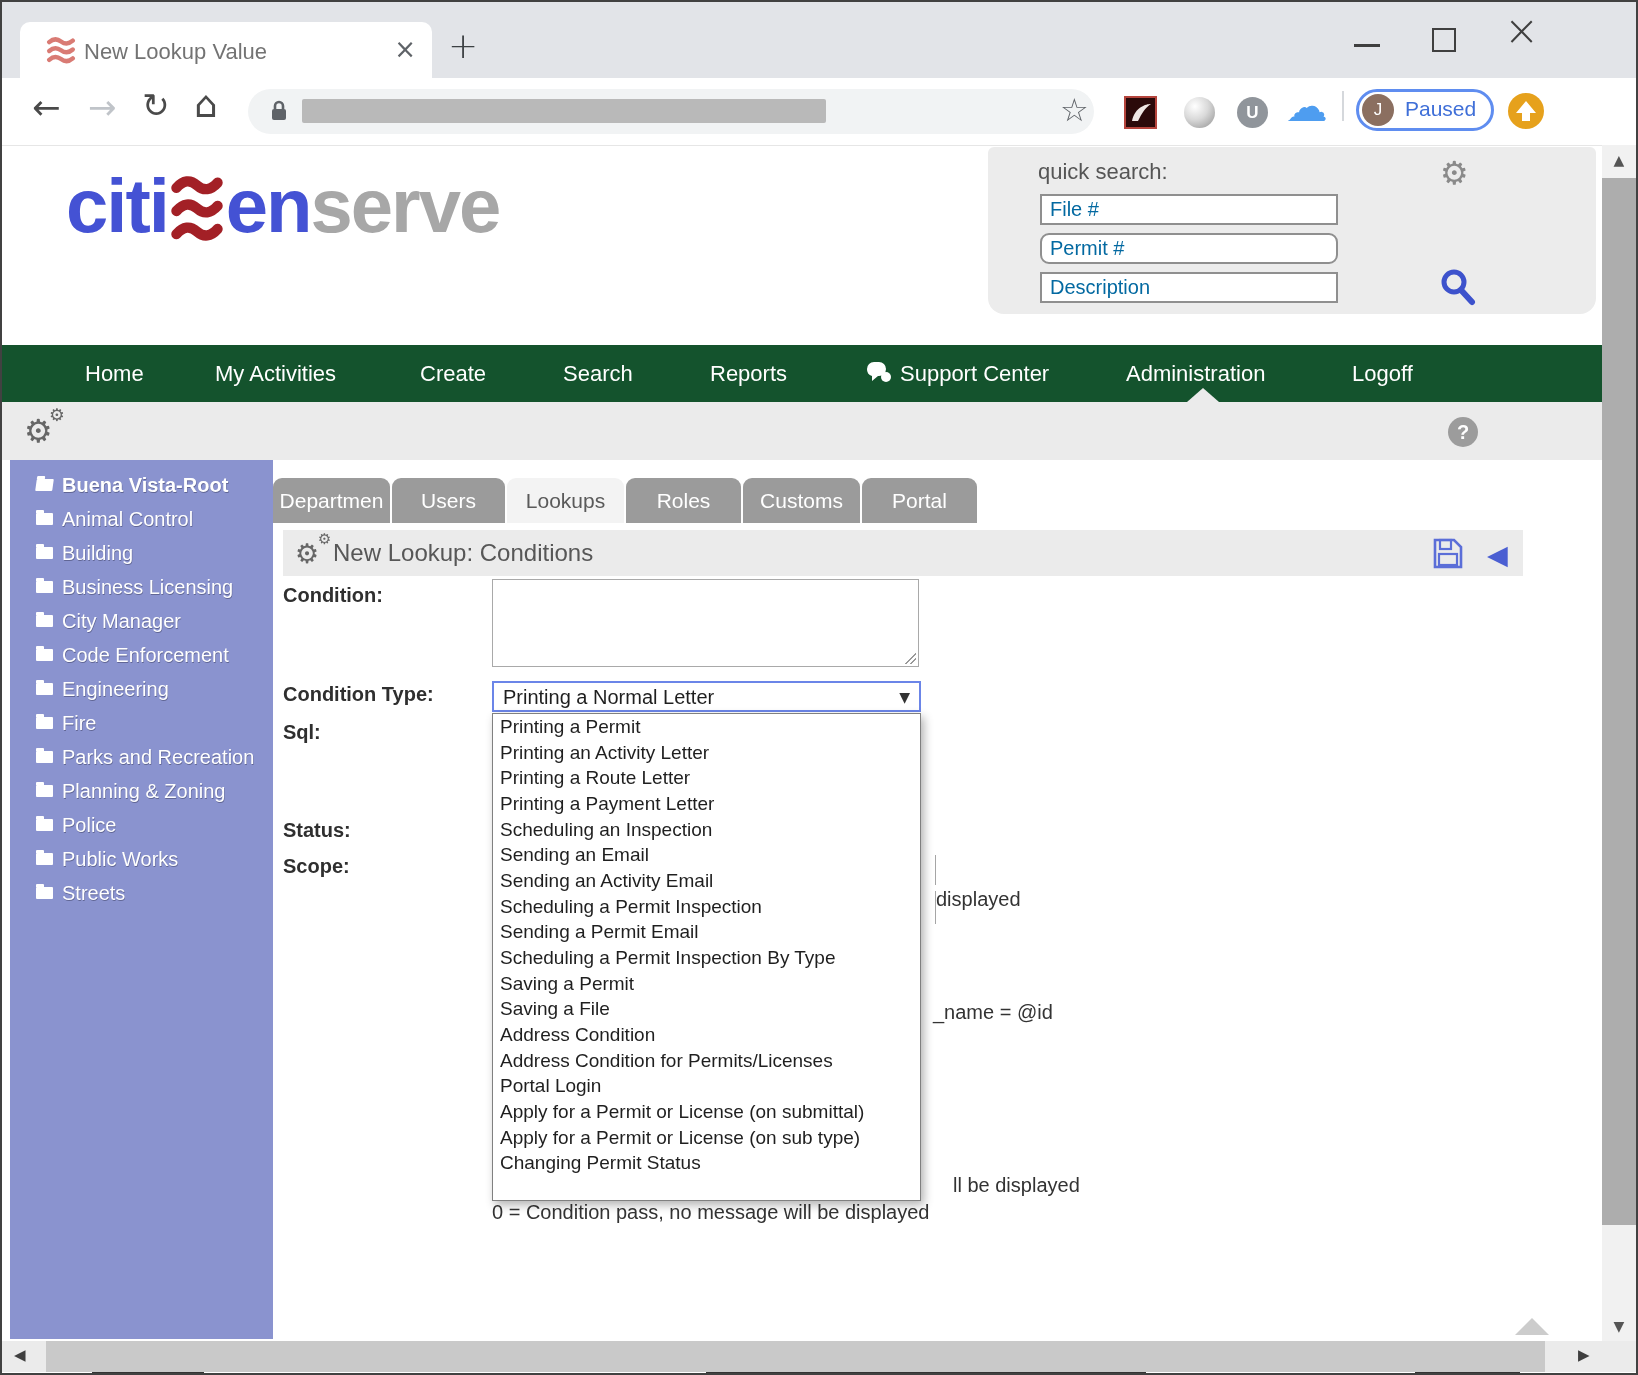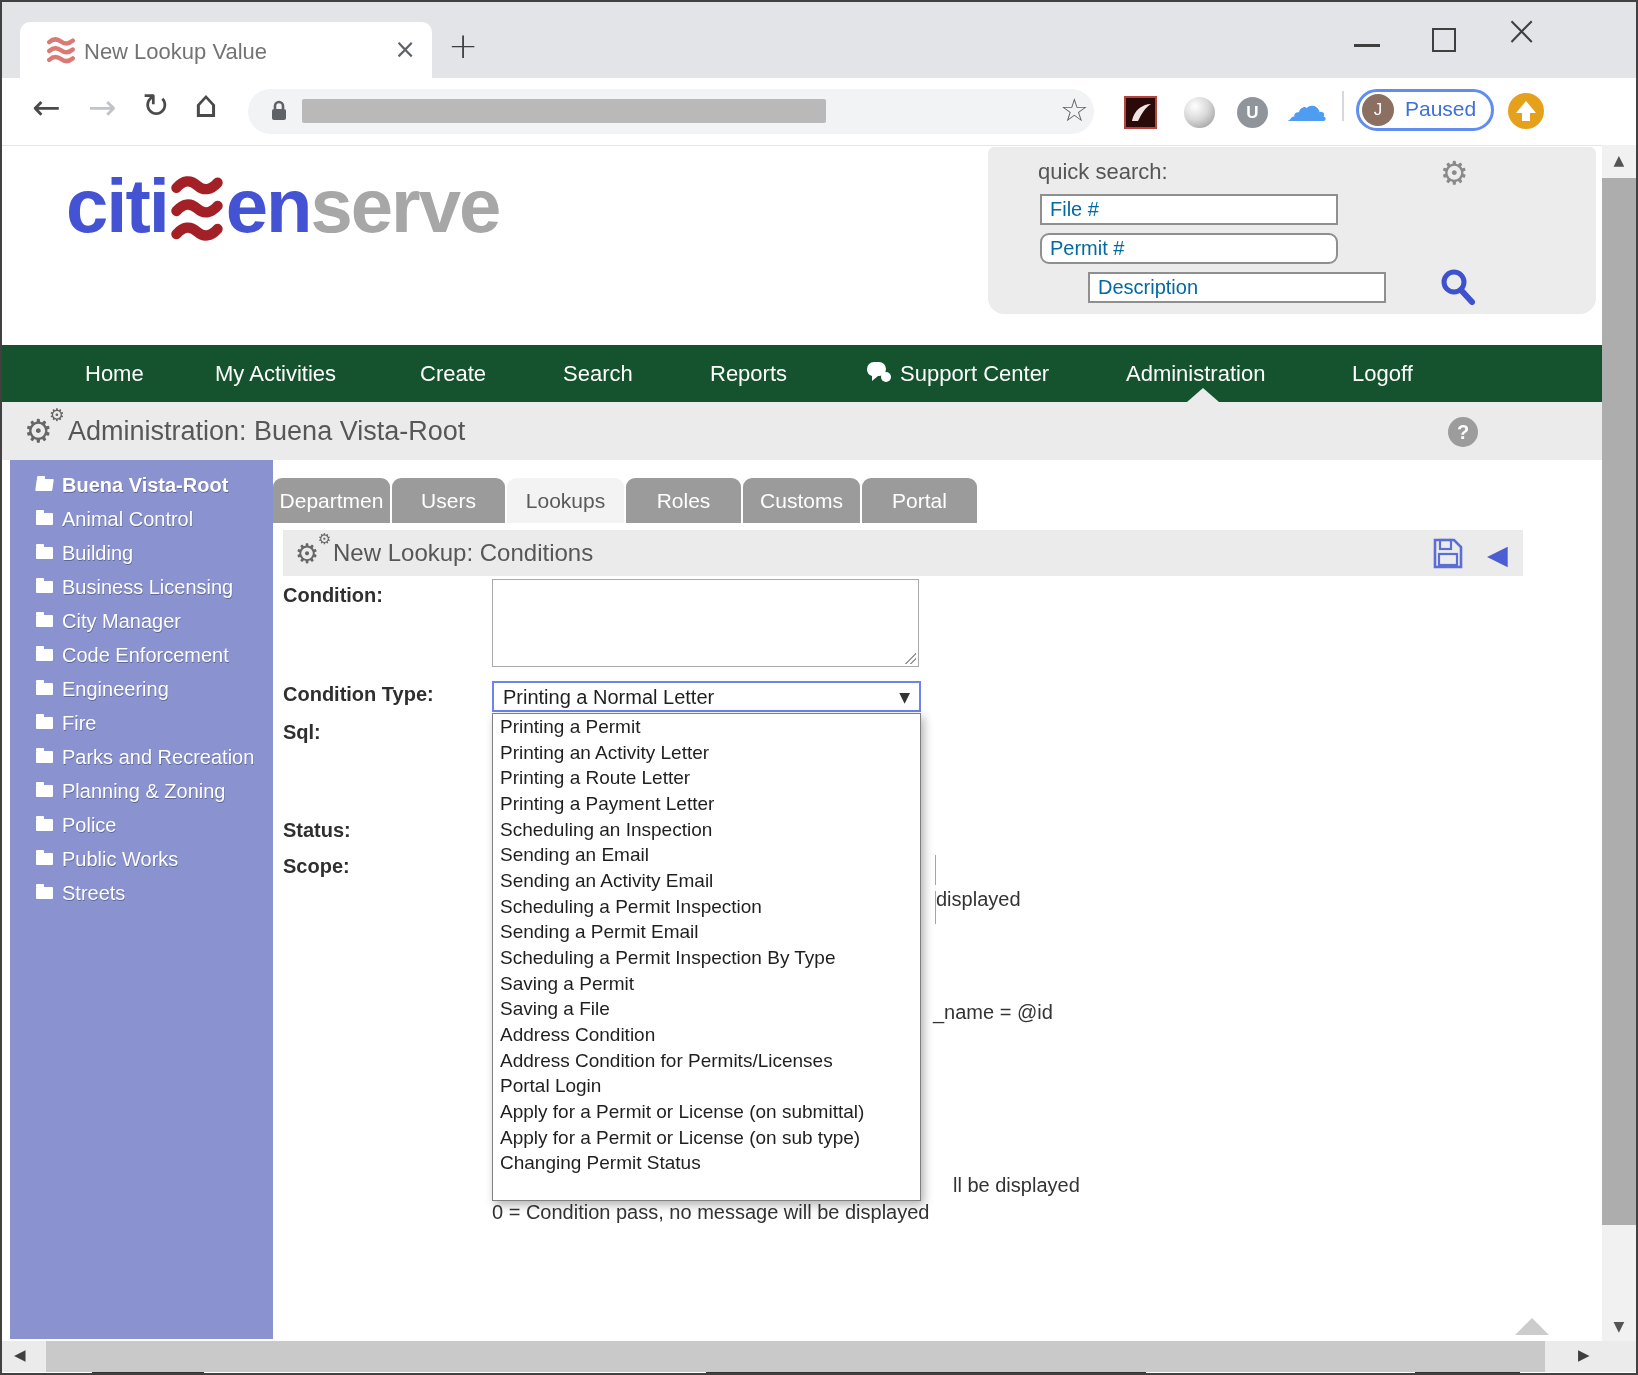--- a/index.html
+++ b/index.html
@@ -149,21 +149,21 @@
     </svg>
     <span class="b">en</span>
       <span class="g">serve</span>
   </div>
 
   <div class="qs">
     <div class="lbl">quick search:</div>
     <div class="abs glyph" style="left:452px;top:10px;font-size:32px;color:#8a8a8a">⚙</div>
     <input style="top: 47px;" value="File #">
     <input style="top: 86px; border-radius: 9px;" value="Permit #">
-    <input style="top: 125px; margin-left: 48px;" value="Description">
+    <input style="top: 125px;" value="Description">
     <svg class="abs" style="left:450px;top:120px" width="40" height="40" viewBox="0 0 40 40">
       <circle cx="16" cy="15" r="10" fill="none" stroke="#3d52cc" stroke-width="5"></circle>
       <line x1="23" y1="23" x2="34" y2="35" stroke="#3d52cc" stroke-width="6" stroke-linecap="round"></line>
     </svg>
   </div>
 
   <div class="navbar">
     <span class="navitem" style="left:85px">Home</span>
     <span class="navitem" style="left:215px">My Activities</span>
     <span class="navitem" style="left:420px">Create</span>
@@ -175,21 +175,20 @@
         <circle cx="22" cy="17" r="5" fill="#fff"></circle>
       </svg><span>Support Center</span>
     </span>
     <span class="navitem" style="left:1126px">Administration</span>
     <span class="navitem" style="left:1352px">Logoff</span>
     <div class="navtri" style="left:1187px"></div>
   </div>
 
   <div class="pagehead">
     <span class="abs gears glyph" style="left:22px;top:13px;font-size:32px"><span>⚙</span><span class="g2">⚙</span></span>
-    <span class="abs" style="left:66px;top:14px;font-size:27px;color:#575757">Administration: Buena Vista-Root</span>
   </div>
   <div class="helpc">?</div>
 
   <div class="sidebar">
     <div class="sideitem first">
         <span class="folder open"></span>
         <span>Buena Vista-Root</span>
       </div>
     <div class="sideitem">
         <span class="folder"></span>

